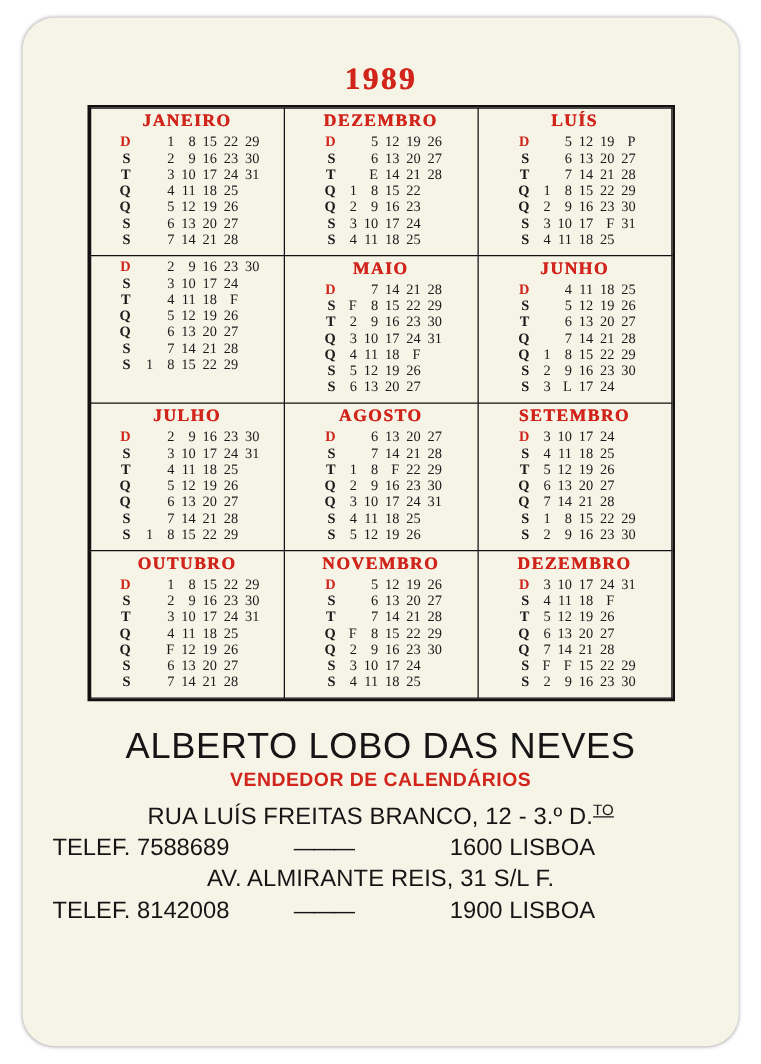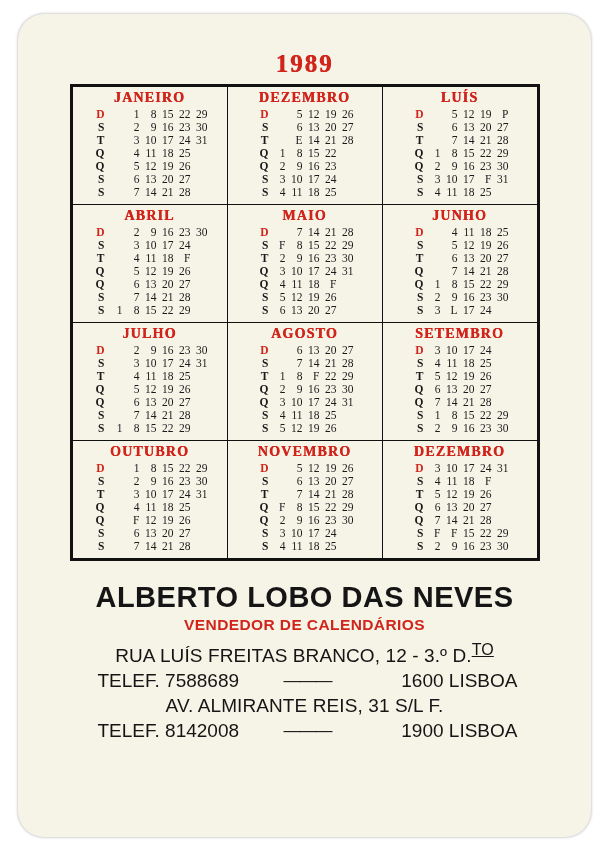--- a/index.html
+++ b/index.html
@@ -98,49 +98,48 @@
   }
   .month.first-col table.mgrid td.dow { padding-right: 3px; }
   
   .footer {
     text-align: center;
     margin-top: 20px;
     color: #151515;
   }
   .f-name {
     font-family: "Liberation Sans", sans-serif;
-    font-weight: bold;
+    font-weight: normal;
     font-size: 29px;
     letter-spacing: 0.5px;
     margin-bottom: 2px;
   }
   .f-sub {
     font-family: "Liberation Sans", sans-serif;
     font-weight: bold;
     font-size: 15.5px;
     color: #d1241b;
     letter-spacing: 0.4px;
     margin-bottom: 7px;
   }
   .f-line {
     font-family: "Liberation Sans", sans-serif;
     font-size: 19px;
     margin: 3px 0;
     letter-spacing: 0.1px;
   }
   .f-line .sup {
-    font-size: 16px;
+    font-size: 12px;
     vertical-align: super;
     text-decoration: underline;
   }
   .f-row {
     display: flex;
-    justify-content: center;
     align-items: center;
-    gap: 1px;
+    gap: 8px;
     font-size: 19px;
     margin: 3px 0;
   }
   .f-row .dash {
     letter-spacing: -1px;
     font-size: 17px;
   }
   .f-row .seg-l { width: 185px; text-align: left; padding-left: 24px;}
   .f-row .seg-r { width: 185px; text-align: right; padding-right: 18px;}
 </style>
@@ -355,21 +354,20 @@
                         <td class=""></td>
                       </tr>
                     </tbody>
                   </table>
                 </div>
               </td>
             </tr>
             <tr>
               <td>
                 <div class="month first-col">
-                  <div class="month-name">ABRIL</div>
                   <table class="mgrid">
                     <tbody>
                       <tr>
                         <td class="dow red">D</td>
                         <td class=""></td>
                         <td class="red">2</td>
                         <td class="red">9</td>
                         <td class="red">16</td>
                         <td class="red">23</td>
                         <td class="red">30</td>

